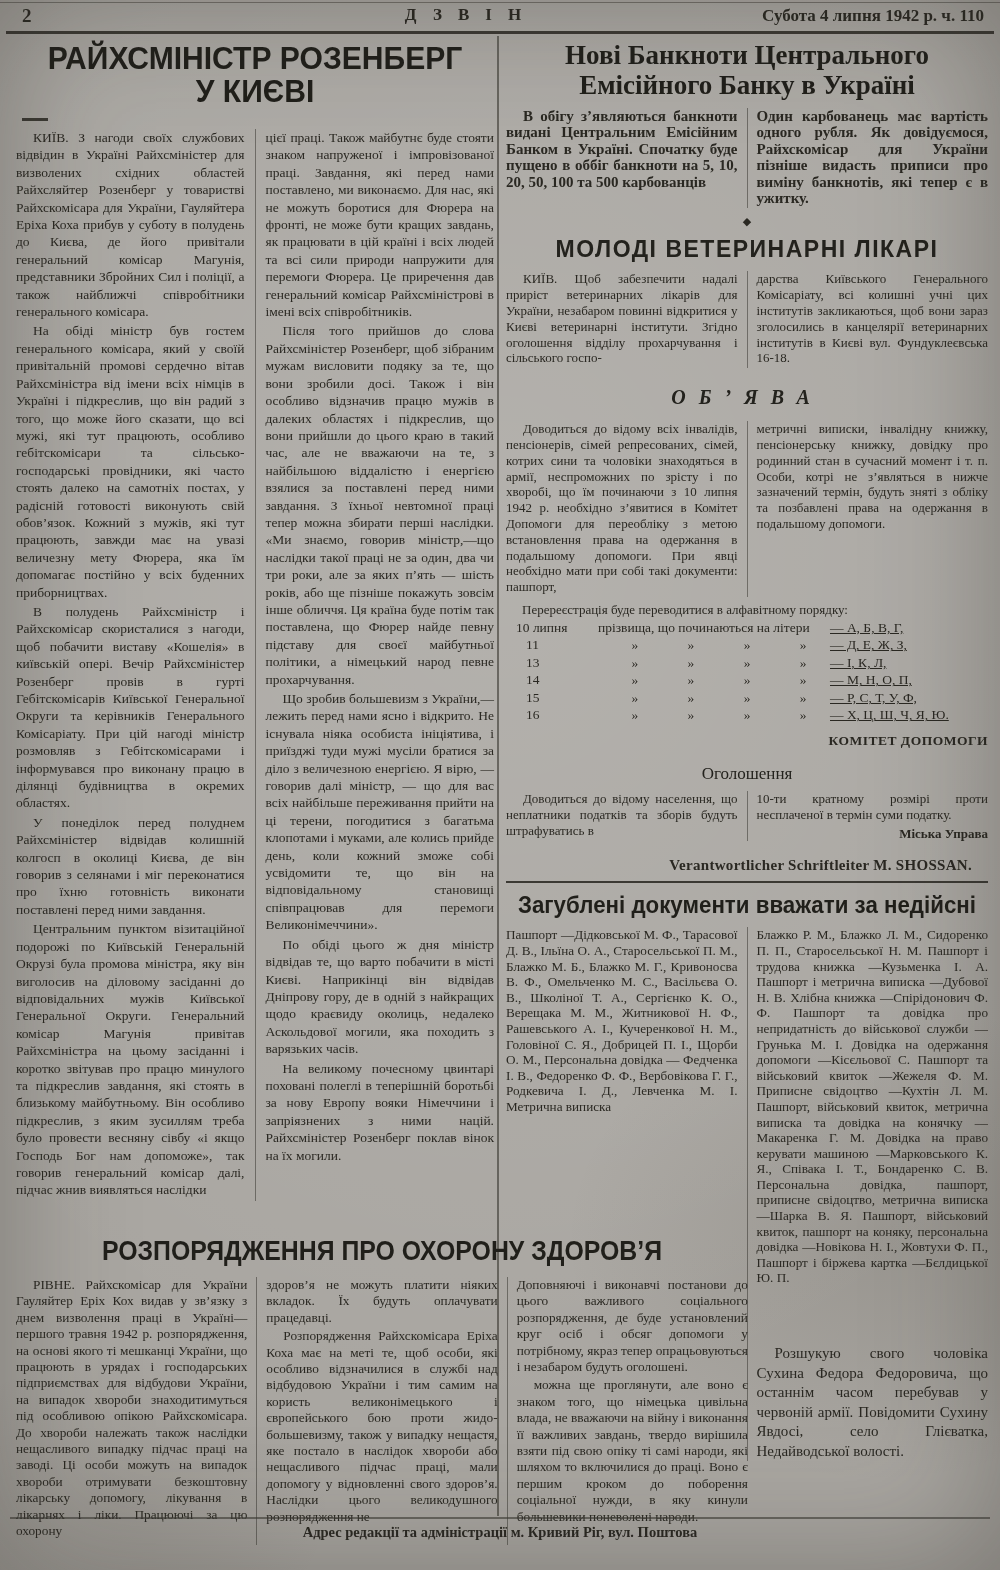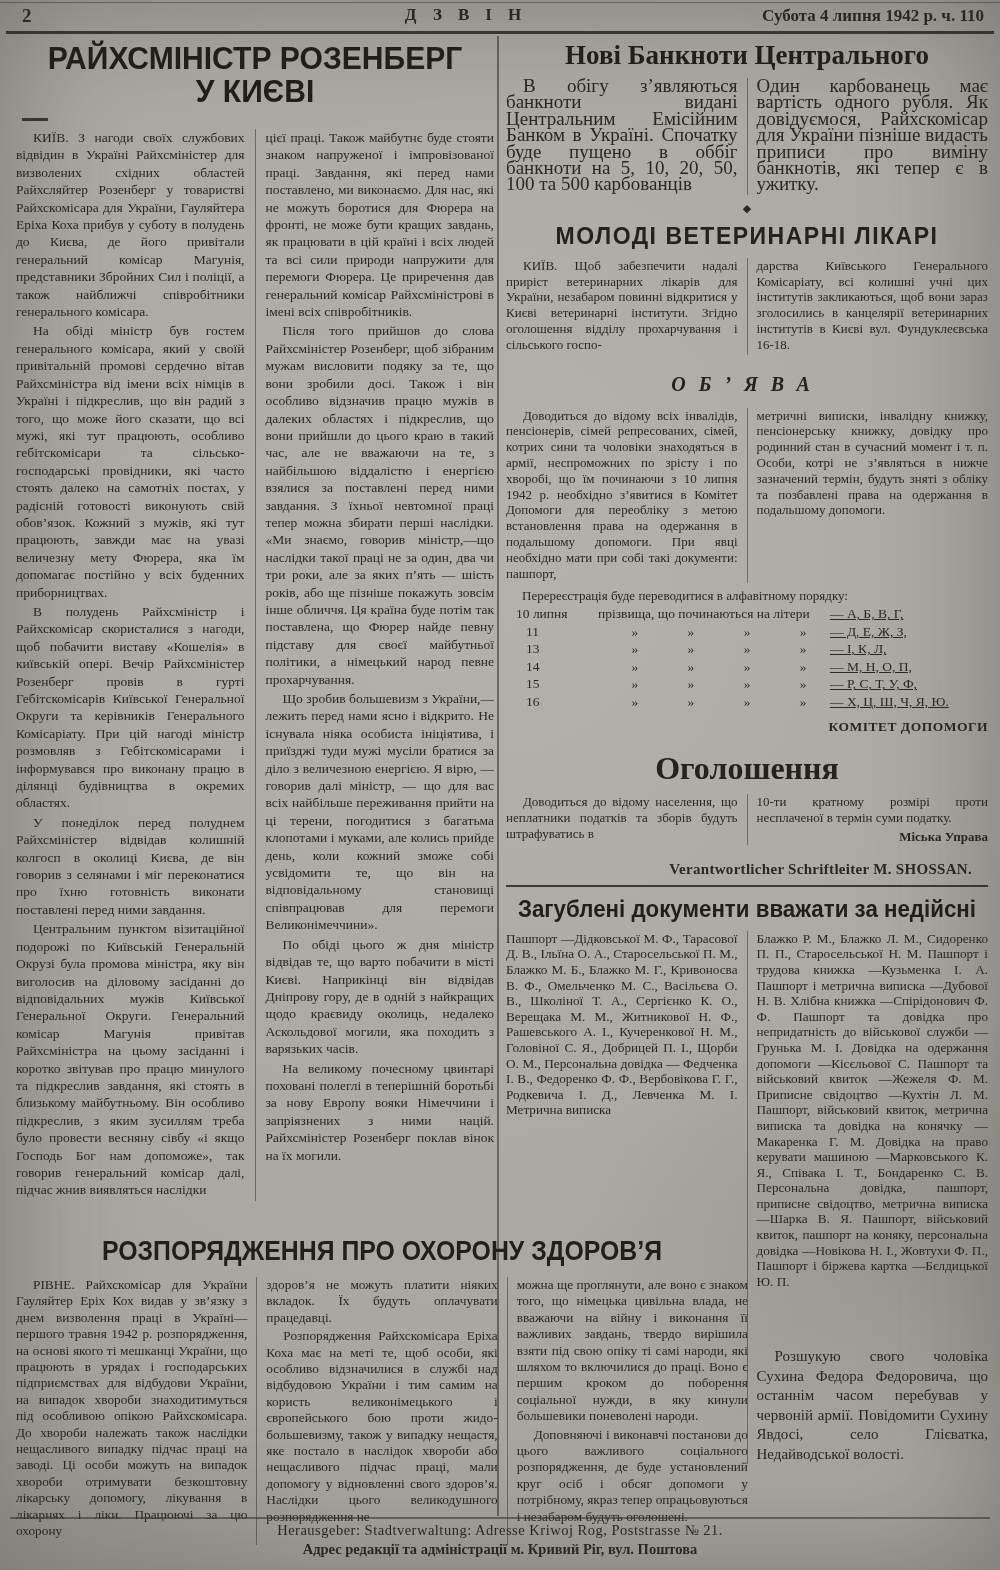--- a/index.html
+++ b/index.html
@@ -50,21 +50,21 @@
   
   .right-flow { position:absolute; left:506px; top:40px; width:482px; }
   .right-flow .col { width:50%; font-size:13px; line-height:15.8px; }
   .right-flow .cols .col:first-child { padding-right:9px; }
   .right-flow .cols .col:last-child  { padding-left:9px; }
 
   .sec-banknotes h2 {
     margin:0 0 8px 0; text-align:center; font-weight:bold;
     font-size:27px; line-height:30px; color:#201f1a;
   }
-  .sec-banknotes .col { font-weight:normal; font-size:19px; line-height:16.4px; }
+  .sec-banknotes .col { font-weight:bold; font-size:15px; line-height:16.4px; }
   .ornament { text-align:center; font-size:11px; margin:7px 0 3px 0; color:#2a2822; }
 
   .sec-vet h3 {
     margin:8px 0 8px 0; text-align:center;
     font-family:"Liberation Sans","DejaVu Sans",sans-serif;
     font-weight:bold; font-size:23px; letter-spacing:1.5px; color:#23221d;
   }
 
   .sec-objava h3 {
     margin:18px 0 12px 0; text-align:center;
@@ -72,21 +72,21 @@
   }
   .sched-intro { font-size:13px; line-height:18px; text-indent:16px; margin-top:4px; }
   .sched-row { display:flex; font-size:13.5px; line-height:17.5px; }
   .sr-day { width:82px; padding-left:10px; }
   .sched-row:not(.first) .sr-day { padding-left:20px; }
   .sr-mid { flex:1; }
   .sched-row:not(.first) .sr-mid { text-align:center; word-spacing:46px; }
   .sr-letters { width:158px;text-decoration:underline; }
   .objava-sign { margin:9px 0 2px 52%; font-weight:bold; font-size:13.5px; letter-spacing:.5px; white-space:nowrap;text-align:right; }
 
-  .sec-ohol h3 { margin:15px 0 7px 0; text-align:center; font-weight:bold; font-size:32px; color:#23221d; }
+  .sec-ohol h3 { margin:15px 0 7px 0; text-align:center; font-weight:normal; font-size:17px; color:#23221d; }
   .ohol-sign { text-align:right; font-weight:bold; margin-top:3px; }
 
   .editor { margin-top:16px; text-align:right; padding-right:16px; font-size:15px; }
   .editor .l1 { font-weight:bold; letter-spacing:.3px; }
   .editor .l2 { font-weight:bold; margin-top:4px; word-spacing:6px; }
   .editor-rule { height:2px; background:#3b3933; margin:7px 0 0 0; }
 
   .sec-lost h3 {
     margin:9px 0 8px 0; text-align:center;
     font-family:"Liberation Sans","DejaVu Sans",sans-serif;
@@ -152,20 +152,21 @@
           <p>На великому почесному цвинтарі поховані полеглі в теперішній боротьбі за нову Европу вояки Німеччини і запріязнених з ними націй. Райхсміністер Розенберг поклав вінок на їх могили.</p>
         </div>
     </div>
   </section>
 
   <div class="right-flow">
 
     <section class="sec-banknotes">
       <h2>
         <span>Нові Банкноти Центрального</span><br>
+        <span>Емісійного Банку в Україні</span>
       </h2>
       <div class="cols">
         <div class="col rule-right">
             <p>В обігу з’являються банкноти видані Центральним Емісійним Банком в Україні. Спочатку буде пущено в оббіг банкноти на 5, 10, 20, 50, 100 та 500 карбованців</p>
           </div>
         <div class="col cont">
             <p>Один карбованець має вартість одного рубля. Як довідуємося, Райхскомісар для України пізніше видасть приписи про виміну банкнотів, які тепер є в ужитку.</p>
           </div>
       </div>
     </section>
@@ -269,25 +270,24 @@
     <h2>РОЗПОРЯДЖЕННЯ ПРО ОХОРОНУ ЗДОРОВ’Я</h2>
     <div class="cols">
       <div class="col rule-right">
           <p>РІВНЕ. Райхскомісар для України Гауляйтер Еріх Кох видав у зв’язку з днем визволення праці в Україні—першого травня 1942 р. розпорядження, на основі якого ті мешканці України, що працюють в урядах і господарських підприємствах для відбудови України, на випадок хвороби знаходитимуться під особливою опікою Райхскомісара. До хвороби належать також наслідки нещасливого випадку підчас праці на заводі. Ці особи можуть на випадок хвороби отримувати безкоштовну лікарську допомогу, лікування в лікарнях і ліки. Працюючі за цю охорону</p>
         </div>
       <div class="col cont rule-right">
           <p>здоров’я не можуть платити ніяких вкладок. Їх будуть оплачувати працедавці.</p>
           <p>Розпорядження Райхскомісара Еріха Коха має на меті те, щоб особи, які особливо відзначилися в службі над відбудовою України і тим самим на користь великонімецького і європейського бою проти жидо-большевизму, також у випадку нещастя, яке постало в наслідок хвороби або нещасливого підчас праці, мали допомогу у відновленні свого здоров’я. Наслідки цього великодушного розпорядження не</p>
         </div>
       <div class="col cont">
+          <p>Доповняючі і виконавчі постанови до цього важливого соціального розпорядження, де буде установлений круг осіб і обсяг допомоги у потрібному, якраз тепер опрацьовуються і незабаром будуть оголошені.</p>
           <p>можна ще проглянути, але воно є знаком того, що німецька цивільна влада, не вважаючи на війну і виконання її важливих завдань, твердо вирішила взяти під свою опіку ті самі народи, які шляхом то включилися до праці. Воно є першим кроком до поборення соціальної нужди, в яку кинули большевики поневолені народи.</p>
-          <p>Доповняючі і виконавчі постанови до цього важливого соціального розпорядження, де буде установлений круг осіб і обсяг допомоги у потрібному, якраз тепер опрацьовуються і незабаром будуть оголошені.</p>
         </div>
     </div>
   </section>
 
   <div class="hrule" style="left:10px;right:10px;top:1517px;height:1.5px;opacity:.6;"></div>
   <footer class="footer">
-    <div class="f1">Herausgeber:   Stadtverwaltung:  Adresse Kriwoj Rog,  Poststrasse № 21.</div>
     <div class="f2">Адрес редакції та адміністрації м. Кривий Ріг, вул. Поштова</div>
   </footer>
 
 </div>
 
 </body></html>

